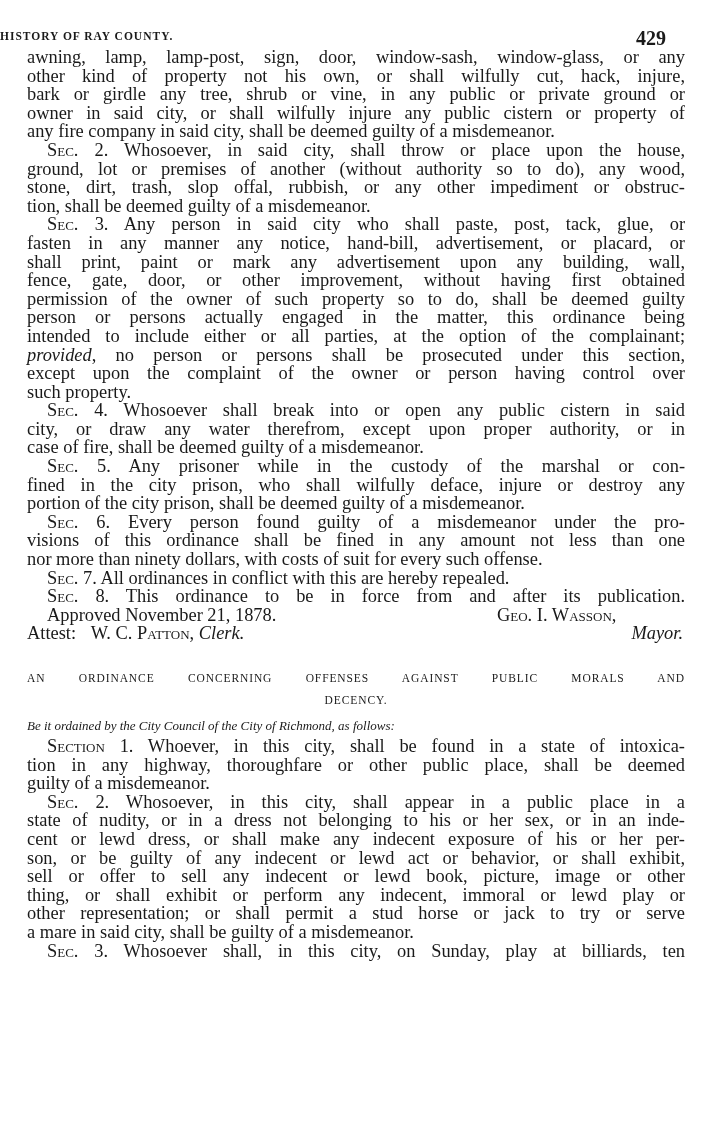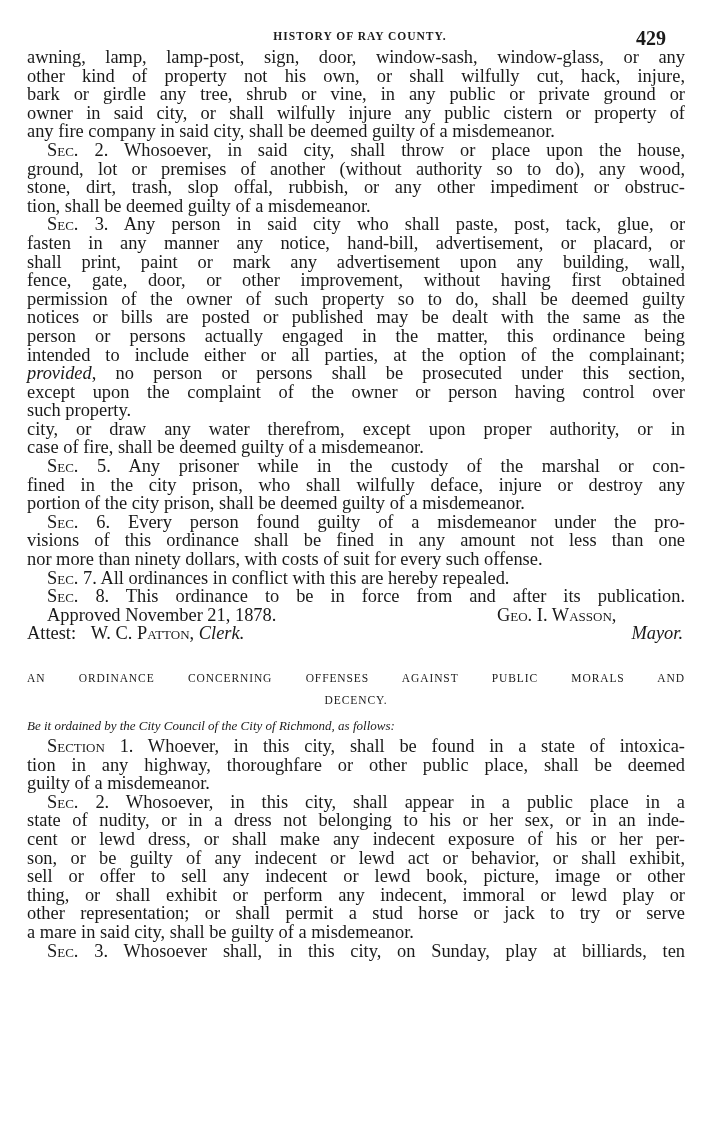--- a/index.html
+++ b/index.html
@@ -1,19 +1,19 @@
 <!DOCTYPE html>
 <html><head>
 <meta charset="utf-8">
 <style>
   html, body { margin:0; padding:0; background:#ffffff; }
   body { width:720px; height:1146px; position:relative; overflow:hidden; color:#1a1a1a;
          font-family:"Liberation Serif","DejaVu Serif",serif; }
   .header { position:absolute; top:30px; left:0; width:720px; height:20px; }
-  .running-title { position:absolute; left:0; width:720px; text-align:center; top:0; font-size:11.5px; font-weight:bold; letter-spacing:1px; }
+  .running-title { position:absolute; left:0; width:720px; top:0; font-size:11.5px; font-weight:bold; letter-spacing:1px; }
   .page-number { position:absolute; right:54px; top:-3px; font-size:20px; font-weight:bold; }
   .body { position:absolute; left:27px; top:48px; width:658px; }
   .line { height:18.6px; line-height:18.6px; font-size:18.4px; white-space:nowrap; text-align:justify; text-align-last:justify; }
   .line.last { text-align-last:left; }
   .line.indent { padding-left:20px; }
   .sc { font-variant:small-caps; }
   .it { font-style:italic; }
   .sig { position:relative; height:18.6px; line-height:18.6px; font-size:18.4px; white-space:nowrap; }
   .sig .r { position:absolute;text-align:right; }
   .heading { font-size:11.5px; font-weight:normal; letter-spacing:0.9px; text-align:justify; text-align-last:justify; height:22px; line-height:22px; white-space:nowrap; }
@@ -37,26 +37,26 @@
       <div class="line last"><span>any fire company in said city, shall be deemed guilty of a misdemeanor.</span></div>
       <div class="line indent"><span class="sc">Sec. 2.</span><span>   Whosoever, in said city, shall throw or place upon the house,</span></div>
       <div class="line"><span>ground, lot or premises of another (without authority so to do), any wood,</span></div>
       <div class="line"><span>stone, dirt, trash, slop offal, rubbish, or any other impediment or obstruc-</span></div>
       <div class="line last"><span>tion, shall be deemed guilty of a misdemeanor.</span></div>
       <div class="line indent"><span class="sc">Sec. 3.</span><span>   Any person in said city who shall paste, post, tack, glue, or</span></div>
       <div class="line"><span>fasten in any manner any notice, hand-bill, advertisement, or placard, or</span></div>
       <div class="line"><span>shall print, paint or mark any advertisement upon any building, wall,</span></div>
       <div class="line"><span>fence, gate, door, or other improvement, without having first obtained</span></div>
       <div class="line"><span>permission of the owner of such property so to do, shall be deemed guilty</span></div>
-      <div class="line"><span>notices or bills are posted or published may be dealt with the same as the</span></div>
       <div class="line"><span>person or persons actually engaged in the matter, this ordinance being</span></div>
       <div class="line"><span>intended to include either or all parties, at the option of the complainant;</span></div>
       <div class="line"><span class="it">provided</span><span>, no person or persons shall be prosecuted under this section,</span></div>
       <div class="line"><span>except upon the complaint of the owner or person having control over</span></div>
       <div class="line last"><span>such property.</span></div>
+      <div class="line indent"><span class="sc">Sec. 4.</span><span>   Whosoever shall break into or open any public cistern in said</span></div>
       <div class="line"><span>city, or draw any water therefrom, except upon proper authority, or in</span></div>
       <div class="line last"><span>case of fire, shall be deemed guilty of a misdemeanor.</span></div>
       <div class="line indent"><span class="sc">Sec. 5.</span><span>   Any prisoner while in the custody of the marshal or con-</span></div>
       <div class="line"><span>fined in the city prison, who shall wilfully deface, injure or destroy any</span></div>
       <div class="line last"><span>portion of the city prison, shall be deemed guilty of a misdemeanor.</span></div>
       <div class="line indent"><span class="sc">Sec. 6.</span><span>   Every person found guilty of a misdemeanor under the pro-</span></div>
       <div class="line"><span>visions of this ordinance shall be fined in any amount not less than one</span></div>
       <div class="line last"><span>nor more than ninety dollars, with costs of suit for every such offense.</span></div>
       <div class="line indent last"><span class="sc">Sec. 7.</span><span>   All ordinances in conflict with this are hereby repealed.</span></div>
       <div class="line indent"><span class="sc">Sec. 8.</span><span>   This ordinance to be in force from and after its publication.</span></div>

